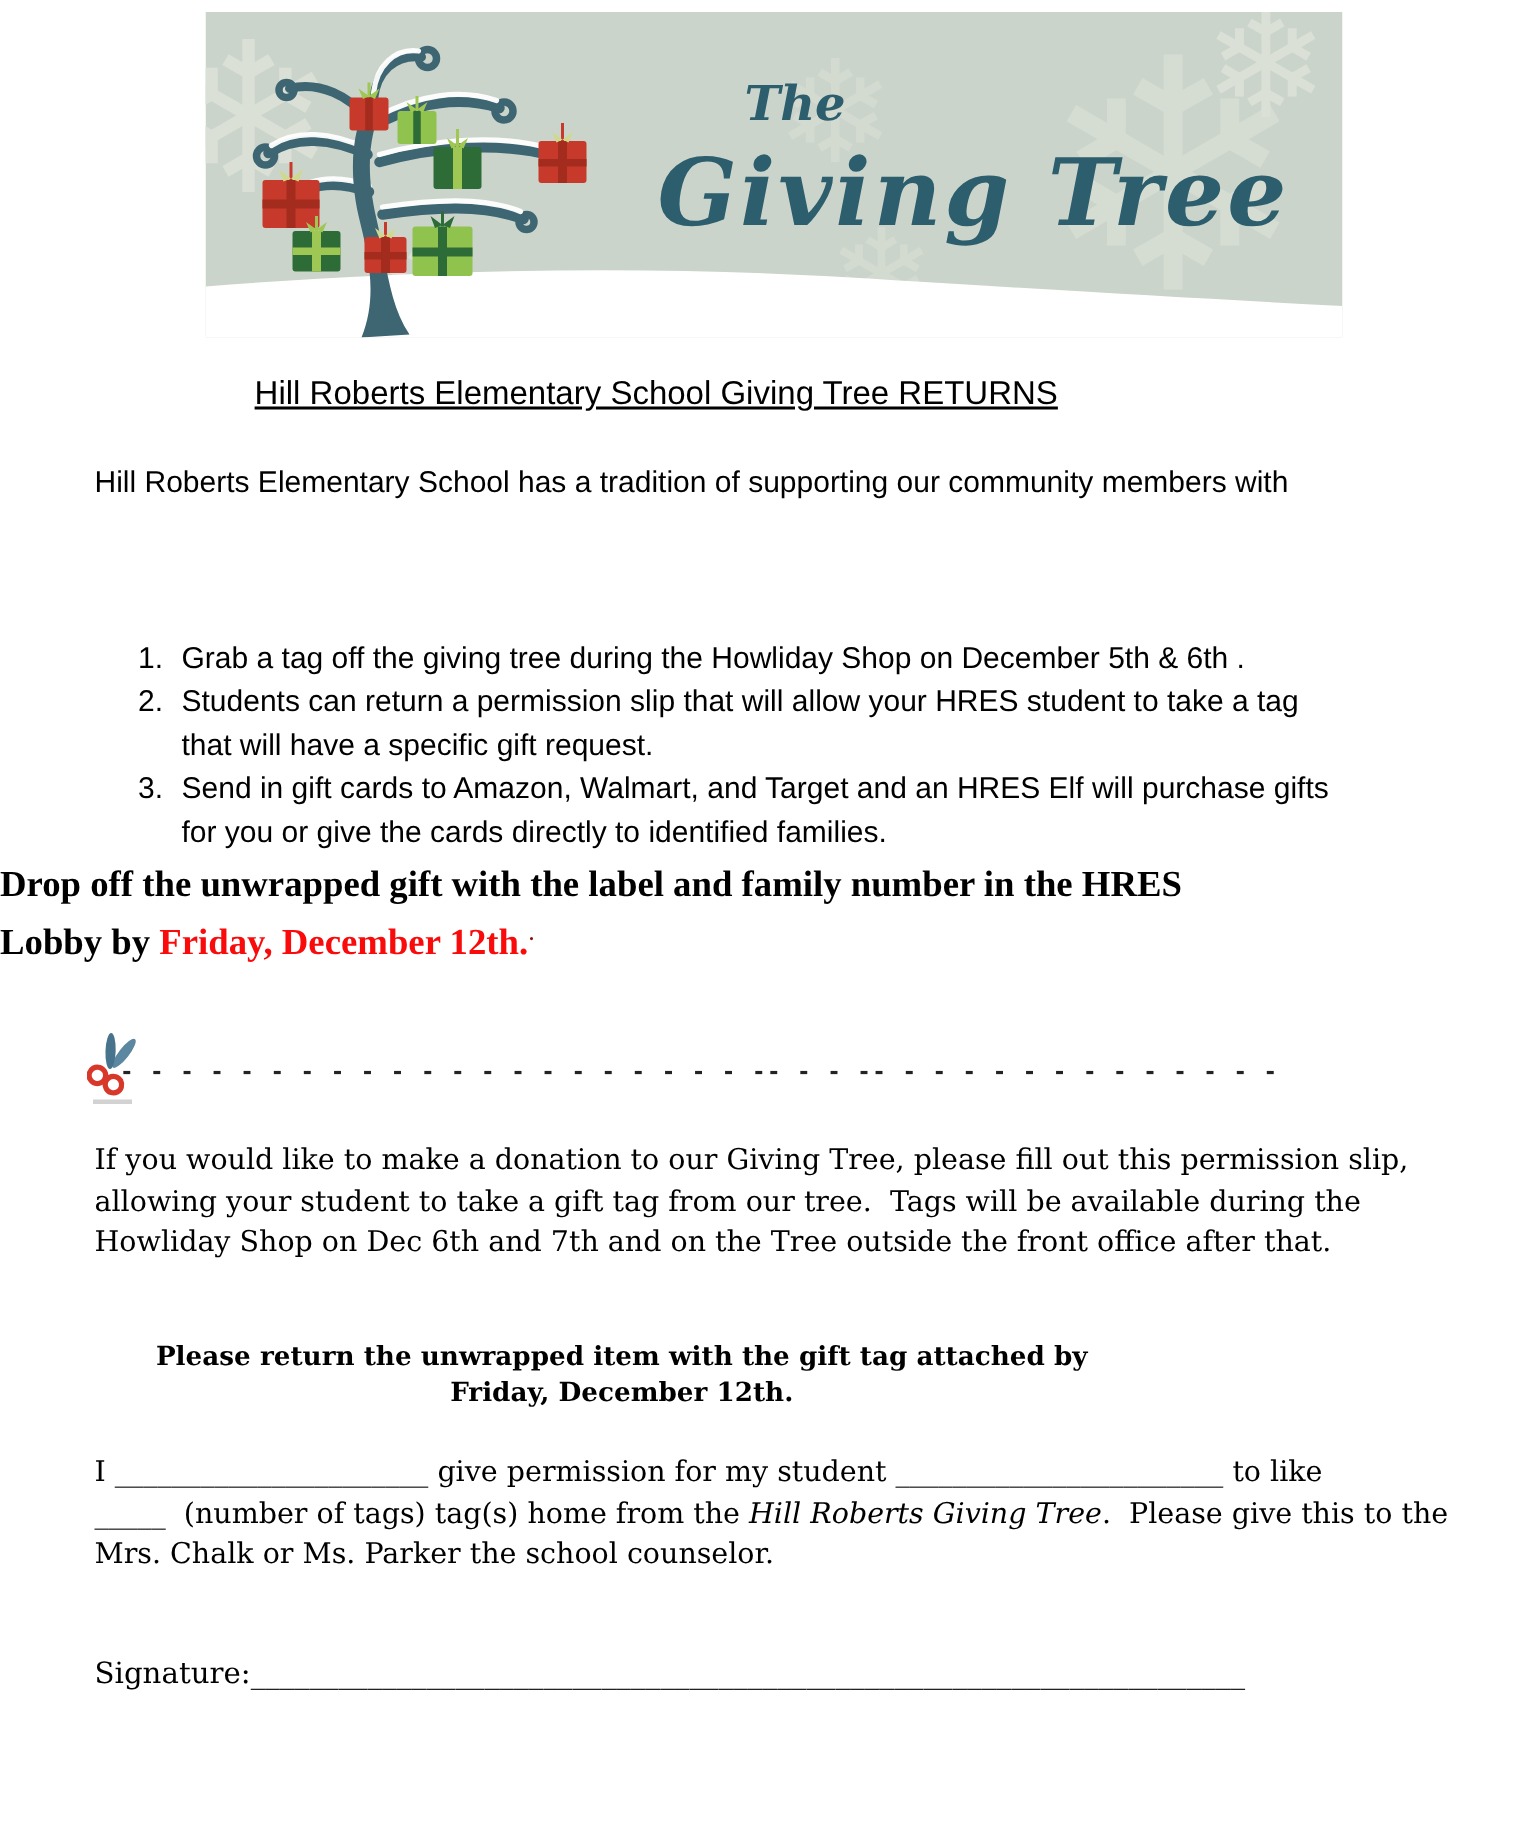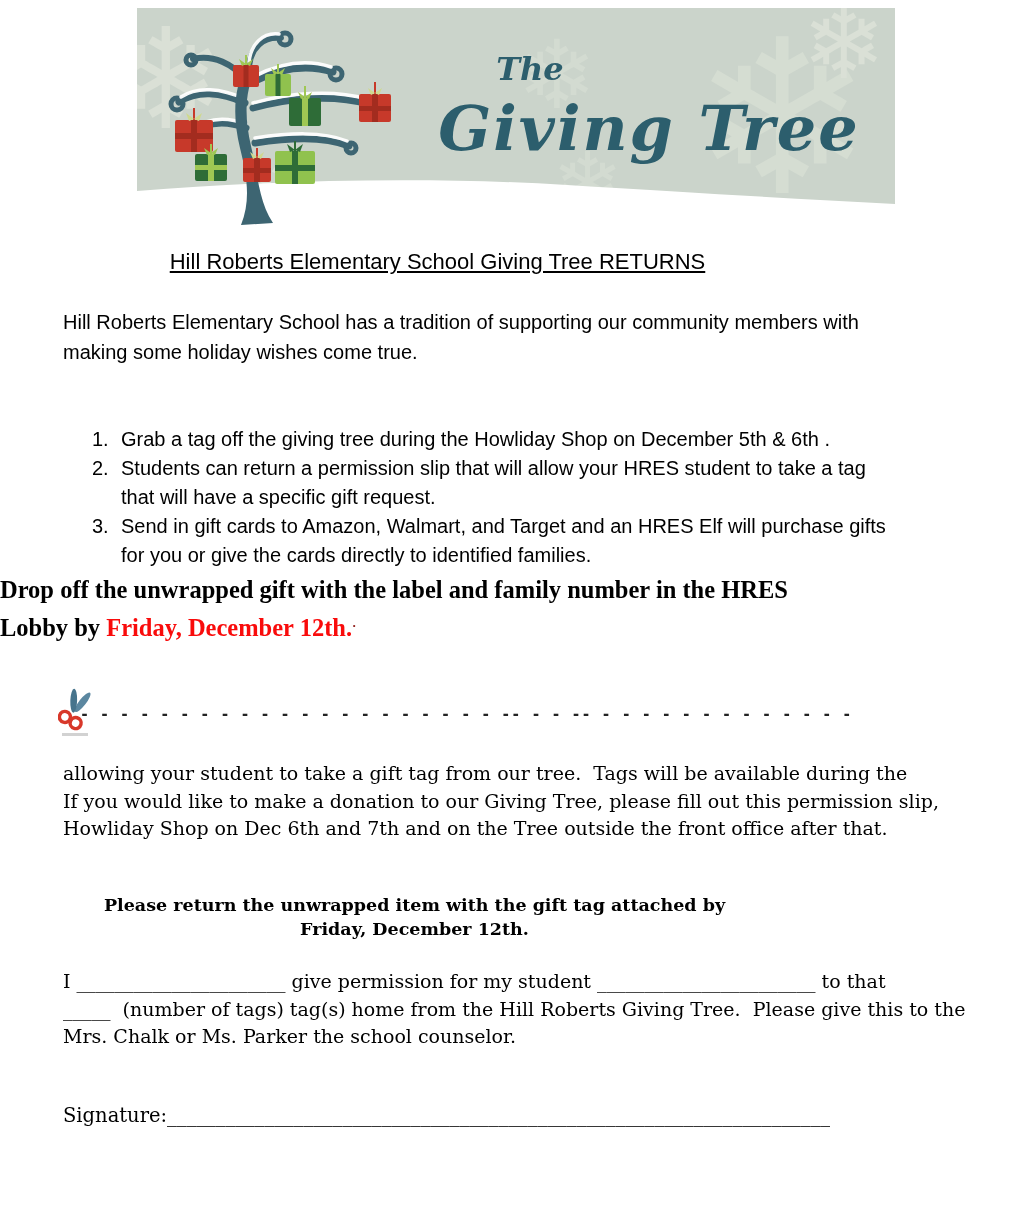--- a/index.html
+++ b/index.html
@@ -35,21 +35,21 @@
           font-weight:bold;color:#232323;}
 
   
   .slip-para{left:63px;top:760px;width:910px;font-family:"DejaVu Serif",serif;
              font-size:19px;line-height:27.5px;}
   .return-notice{left:0;top:893px;width:829px;text-align:center;
                  font-family:"DejaVu Serif",serif;font-weight:bold;
                  font-size:17.5px;line-height:24px;}
   .perm{left:63px;top:968px;width:915px;font-family:"DejaVu Serif",serif;
         font-size:19px;line-height:27.5px;}
-  .perm .it{}
+  .perm .it{font-style:italic;}
   .sig{left:63px;top:1104px;font-family:"DejaVu Serif",serif;font-size:19.5px;}
 </style>
 </head>
 <body>
 
 <div id="page">
 
   <div class="abs banner">
     <svg viewBox="0 0 758 217" width="758" height="217">
       <rect width="758" height="217" fill="#cbd4cb"></rect>
@@ -165,21 +165,20 @@
 
       <text x="393" y="72" text-anchor="middle" font-size="32" font-style="italic" font-weight="bold" font-family="DejaVu Serif, serif" fill="#2c5e6d">The</text>
       <text x="512" y="142" text-anchor="middle" font-size="62" font-style="italic" font-weight="bold" font-family="DejaVu Serif, serif" fill="#2c5e6d" letter-spacing="2">Giving Tree</text>
     </svg>
   </div>
 
   <div class="abs heading">Hill Roberts Elementary School Giving Tree RETURNS</div>
 
   <div class="abs intro">
     <div>Hill Roberts Elementary School has a tradition of supporting our community members with</div>
-    <div>making some holiday wishes come true.</div>
   </div>
 
   <div class="abs olist">
     <div class="li-row">
       <span class="li-num">1.</span>
       <span class="li-text">Grab a tag off the giving tree during the Howliday Shop on December 5th &amp; 6th .</span>
     </div>
     <div class="li-row">
       <span class="li-num">2.</span>
       <span class="li-text">
@@ -210,33 +209,33 @@
         <ellipse cx="13" cy="14" rx="3.4" ry="12" fill="#47748c" transform="rotate(-14 13 14)"></ellipse>
         <circle cx="9" cy="32" r="5.5" fill="none" stroke="#d8382a" stroke-width="3.5"></circle>
         <circle cx="21" cy="35" r="5.5" fill="none" stroke="#d8382a" stroke-width="3.5"></circle>
       </g>
     </svg>
   </div>
   <div class="abs smudge"></div>
   <div class="abs dashes">- - - - - - - - - - - - - - - - - - - - - -- - - -- - - - - - - - - - - - - - - - - - - - - - - - - - - - - - - - - - - - - - - - - -</div>
 
   <div class="abs slip-para">
+    <div>If you would like to make a donation to our Giving Tree, please fill out this permission slip,</div>
     <div>allowing your student to take a gift tag from our tree.&nbsp; Tags will be available during the</div>
-    <div>If you would like to make a donation to our Giving Tree, please fill out this permission slip,</div>
     <div>Howliday Shop on Dec 6th and 7th and on the Tree outside the front office after that.</div>
   </div>
 
   <div class="abs return-notice">
     <div>Please return the unwrapped item with the gift tag attached by</div>
     <div>Friday, December 12th.</div>
   </div>
 
   <div class="abs perm">
     <div>
-      <span>I </span><span>______________________</span><span> give permission for my student </span><span>_______________________</span><span> to that</span>
+      <span>I </span><span>______________________</span><span> give permission for my student </span><span>_______________________</span><span> to like</span>
     </div>
     <div>
       <span>_____</span><span>&nbsp; (number of tags) tag(s) home from the </span><span class="it">Hill Roberts Giving Tree</span><span>.&nbsp; Please give this to the</span>
     </div>
     <div>Mrs. Chalk or Ms. Parker the school counselor.</div>
   </div>
 
   <div class="abs sig">
     <span>Signature:</span><span>____________________________________________________________________</span>
   </div>

